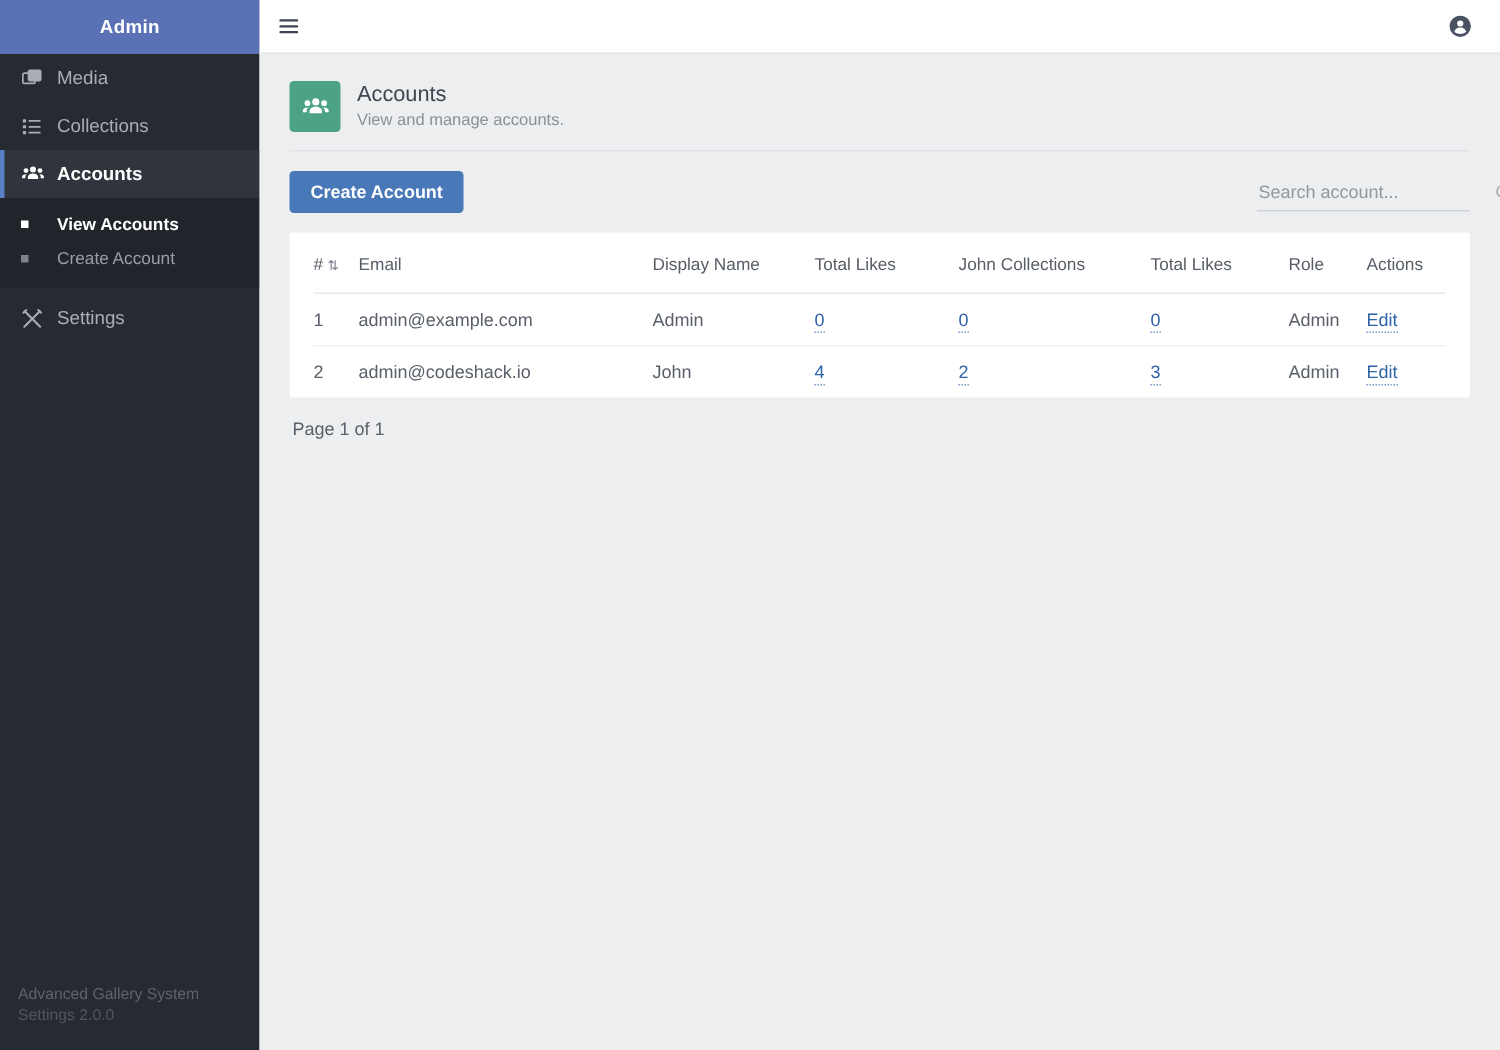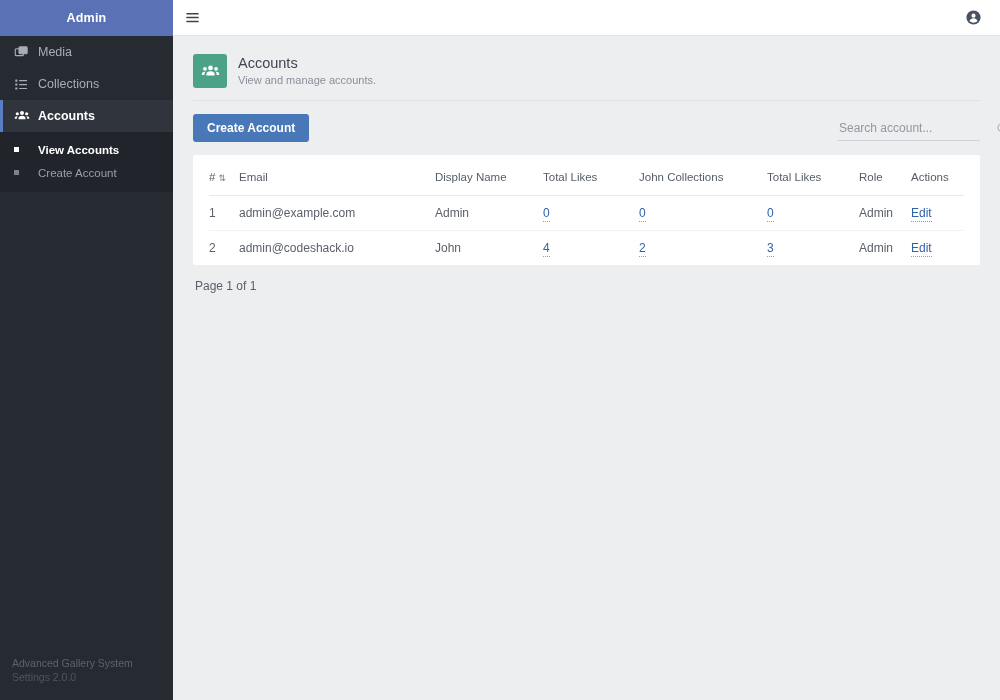--- a/index.html
+++ b/index.html
@@ -264,20 +264,33 @@
           <span>View Accounts</span>
         </div>
         <div class="sub-item">
           <span class="bullet">
               <i></i>
             </span>
           <span>Create Account</span>
         </div>
       </div>
 
+      <div class="nav-item" style="margin-top:4px;">
+        <span class="nav-ico">
+          <svg width="15" height="15" viewBox="0 0 24 24" fill="none" stroke="currentColor" stroke-width="2.1" stroke-linecap="round">
+            <path d="M4 4 L17 17"></path>
+            <path d="M20 4 L7 17"></path>
+            <path d="M2.6 5.6 L5.6 2.6"></path>
+            <path d="M21.4 5.6 L18.4 2.6"></path>
+            <path d="M17 17 L20.5 20.5"></path>
+            <path d="M7 17 L3.5 20.5"></path>
+          </svg>
+        </span>
+        <span>Settings</span>
+      </div>
 
     </div>
 
     <div id="sidebar-footer">
       <div>Advanced Gallery System</div>
       <div class="ver">Settings 2.0.0</div>
     </div>
 
   </div>
 

